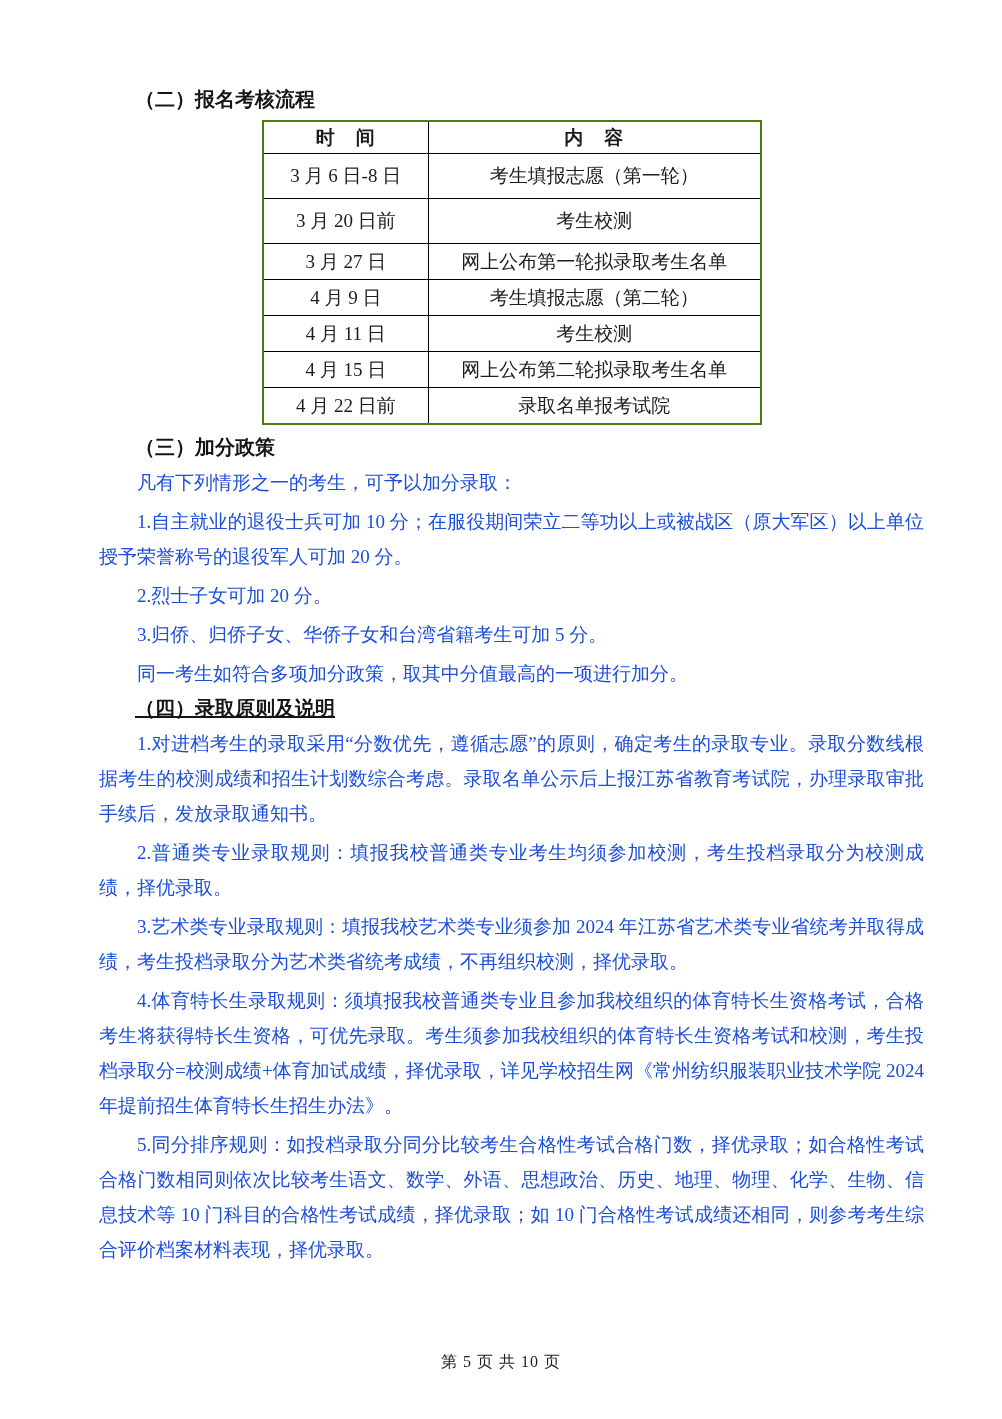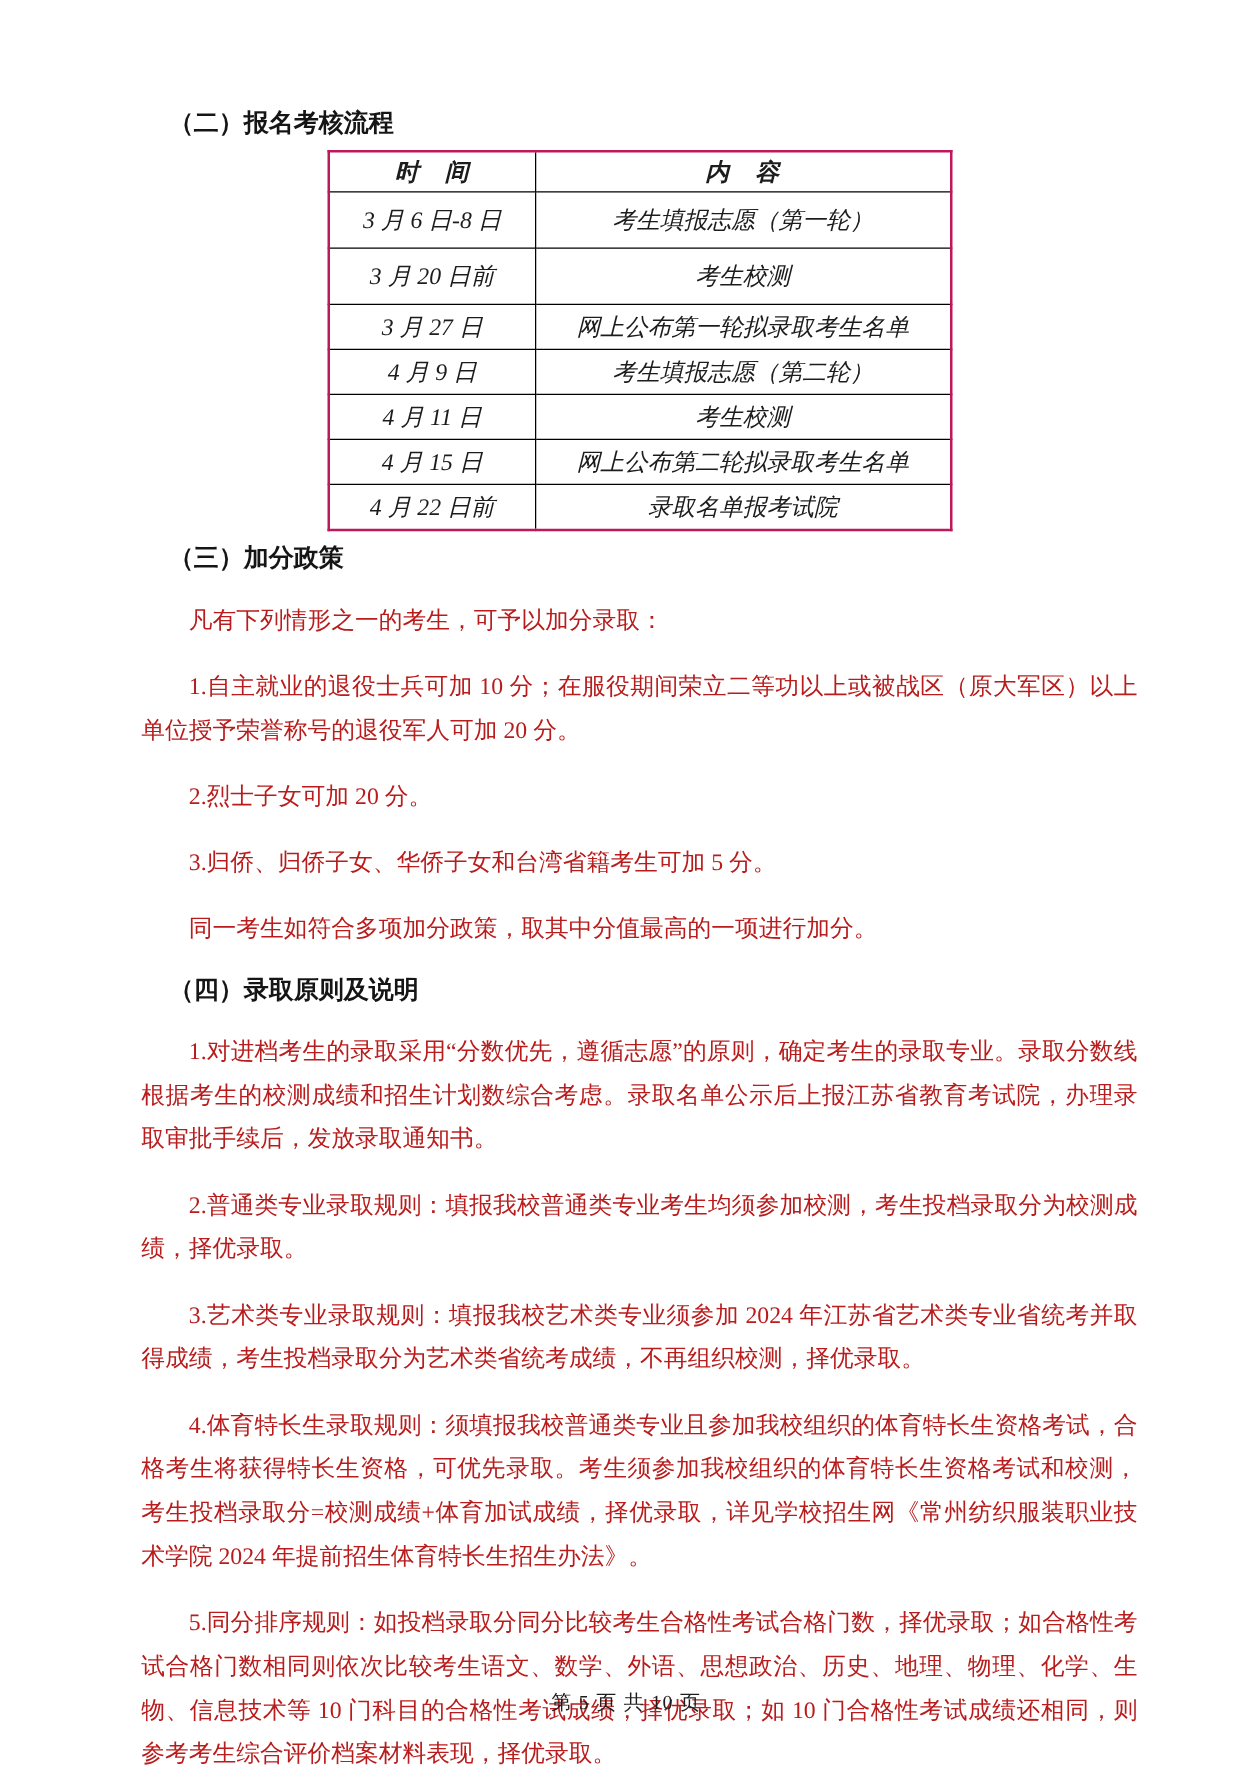--- a/index.html
+++ b/index.html
@@ -20,63 +20,62 @@
   }
   .sec-heading {
     font-family: "Liberation Sans", "DejaVu Sans", sans-serif;
     font-weight: 700;
     font-size: 20px;
     line-height: 27px;
     margin: 0 0 0 40px;
     color: #151515;
   }
   .h-s3 { margin-top: 9px; }
-  .h-s4 { margin-top: 3px; }
+  .h-s4 { margin-top: 3px; text-decoration: underline; }
   .table-caption {
     margin-top: 17px;
     text-align: center;
     font-family: "Liberation Sans", "DejaVu Sans", sans-serif;
     font-weight: 700;
     font-size: 16px;
     line-height: 18px;
     color: #151515;
   }
   table.schedule {
     border-collapse: collapse;
     margin: 7px auto 0 auto;
     width: 498px;
     table-layout: fixed;
-    border: 2px solid #be185d;
-    font-style: italic;
+    border: 2px solid #4d7c0f;
   }
   table.schedule th, table.schedule td {
     border: 1px solid #000;
     text-align: center;
     vertical-align: middle;
     font-size: 19px;
     padding: 0 4px;
     overflow: hidden;
     white-space: nowrap;
   }
   table.schedule th {
     font-weight: 700;
     height: 31px;
     letter-spacing: 1px;
   }
   table.schedule col.c-time { width: 166px; }
   table.schedule col.c-content { width: 332px; }
   table.schedule tr.r-tall td { height: 44px; margin-top: 27px; }
   table.schedule tr.r-norm td { height: 35px; }
   p.para {
-    margin: 18px;
+    margin: 4px;
     font-size: 19px;
     line-height: 35px;
     text-indent: 38px;
     text-align: justify;
-    color: #b91c1c;
+    color: #1d4ed8;
   }
   .page-footer {
     position: absolute;
     left: 0;
     right: 0;
     bottom: 46px;
     text-align: center;
     font-size: 16px;
     letter-spacing: 1px;
     color: #1c1c1c;

